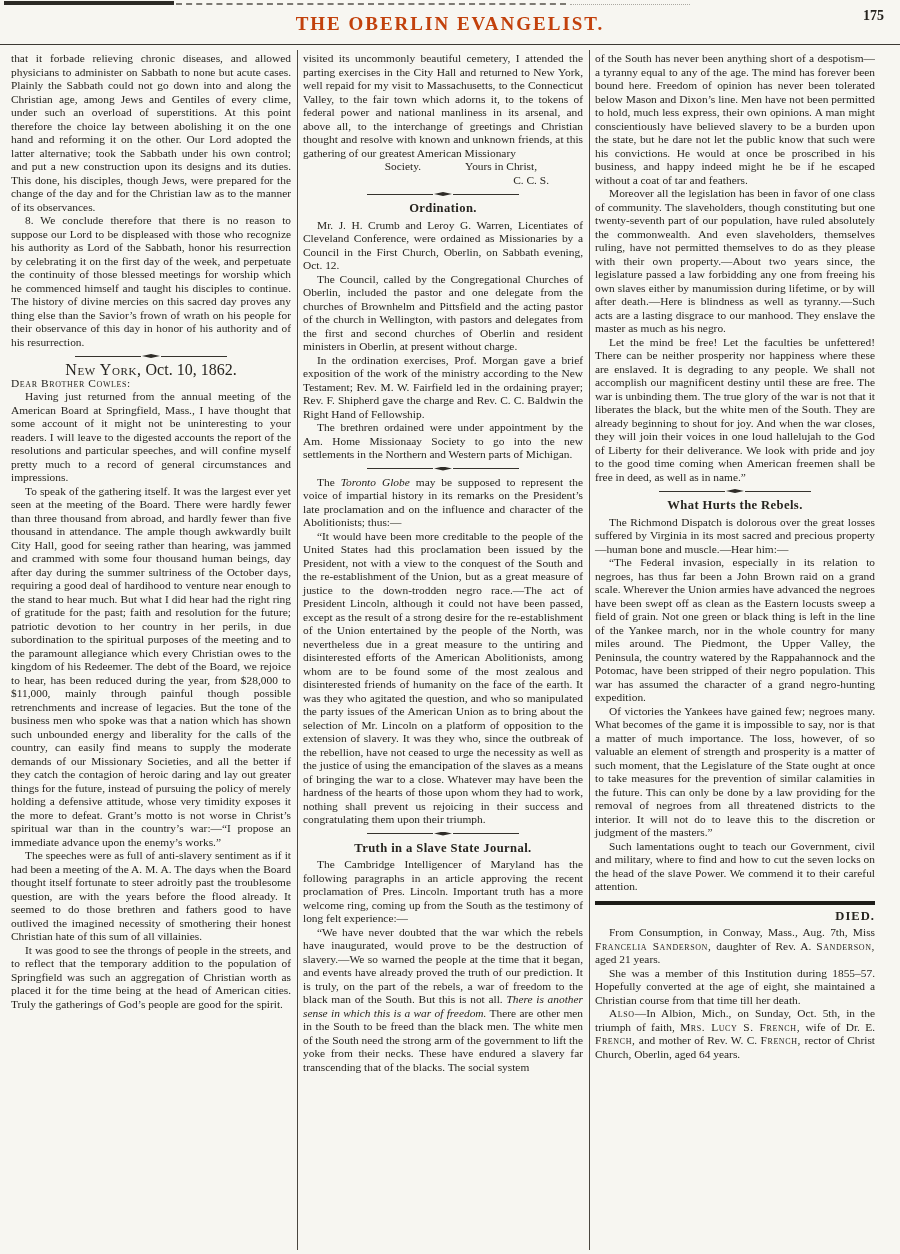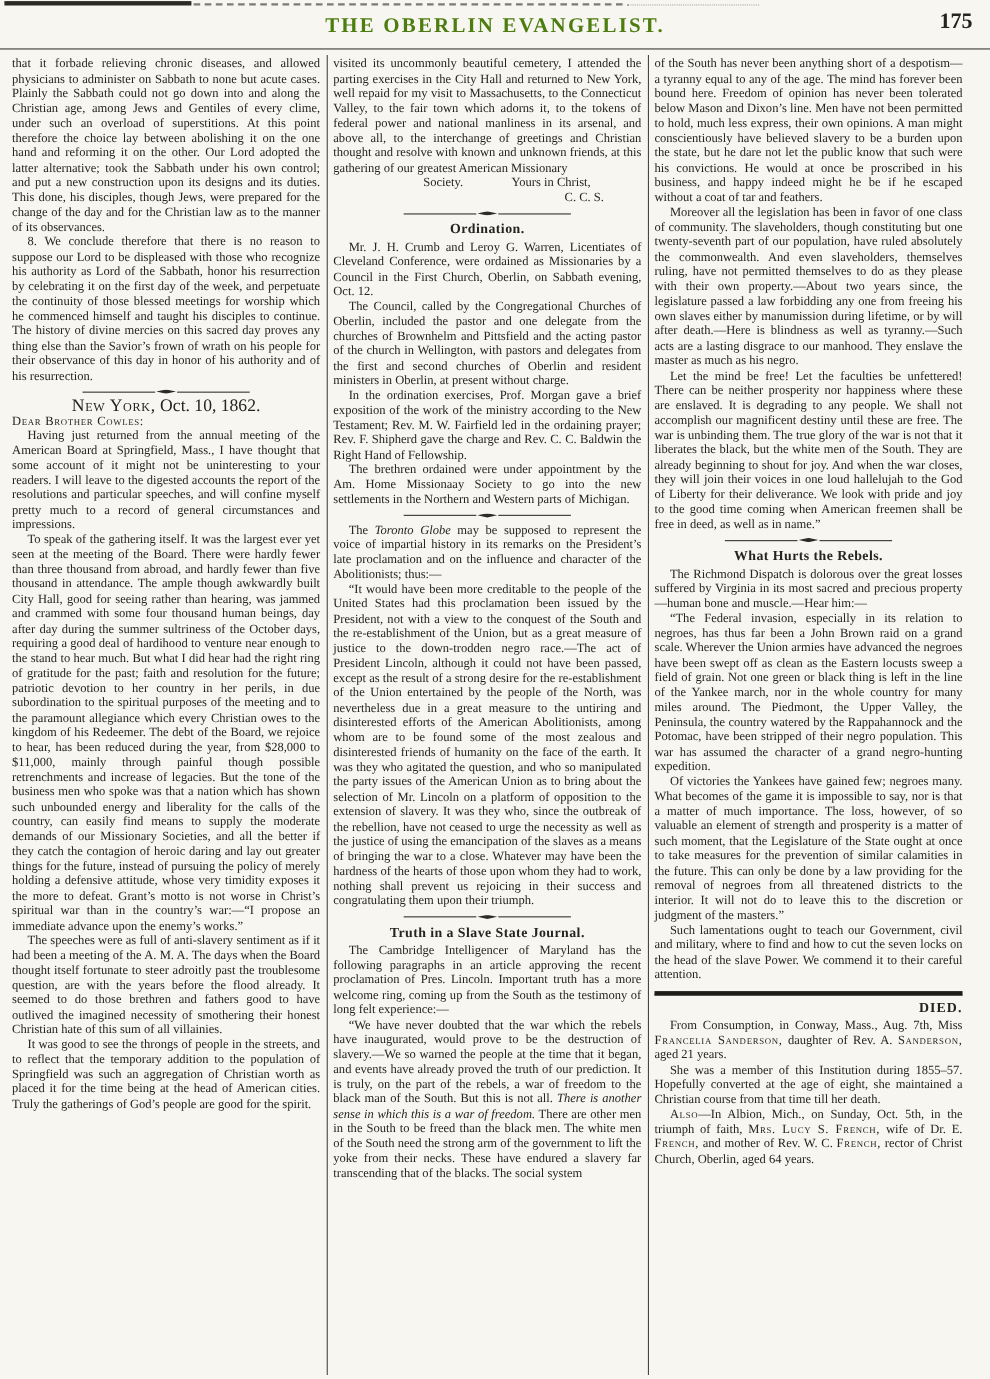--- a/index.html
+++ b/index.html
@@ -19,23 +19,23 @@
     font-family:"Liberation Serif","DejaVu Serif",serif;
   }
   
   .topmark{position:absolute;top:1px;left:4px;width:170px;height:4px;background:#2c2a25;}
   .topmark2{position:absolute;top:3px;left:176px;width:390px;border-top:2px dashed #55514a;opacity:.75;}
   .topmark3{position:absolute;top:4px;left:570px;width:120px;border-top:1px dotted #7a766e;opacity:.6;}
 
   header{position:relative;height:44px;border-bottom:1.5px solid #3c3933;}
   .masthead{
     position:absolute;left:0;right:0;top:13px;text-align:center;
-    font-size:19px;font-weight:700;letter-spacing:2px;color:#4d7c0f;
+    font-size:19px;font-weight:700;letter-spacing:2px;color:#c2410c;
   }
-  .pagenum{position:absolute;right:16px;top:8px;font-size:20px;font-weight:700;}
+  .pagenum{position:absolute;right:16px;top:8px;font-size:14px;font-weight:700;}
 
   .colwrap{display:flex;align-items:stretch;padding:5px 7px 0 7px;height:1200px;font-family:Liberation Serif, serif;}
   .col{width:289px;padding:2px 5px 0 4px;box-sizing:border-box;font-size:11.4px;line-height:13.5px;text-align:justify;}
   .colrule{width:1px;background:var(--rule);margin:0 1px;}
 
   .para{margin:0;text-indent:14px;text-align:justify;}
   .para.flush{text-indent:0;}
   .heading{font-size:12.6px;font-weight:700;text-align:center;margin:5px 0 3px;letter-spacing:.4px;text-indent:0;}
   .heading.caps{letter-spacing:1px;text-align:right;}
   .dateline{margin:2px 0 0;text-align:center;text-indent:0;font-size:16px;}

